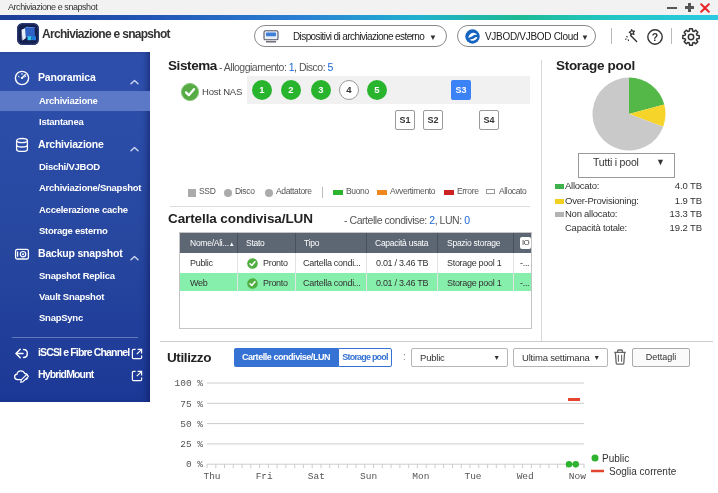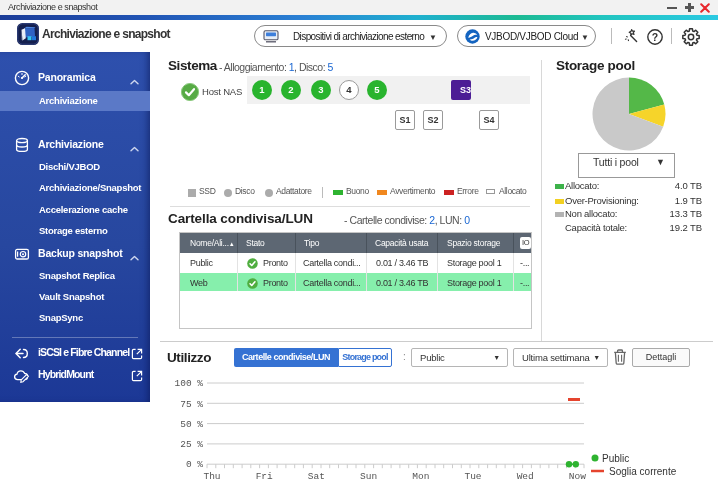--- a/index.html
+++ b/index.html
@@ -60,21 +60,21 @@
 #hostchk { position:absolute; left:31px; top:31px; width:18px; height:18px; }
 #hostlbl { position:absolute; left:52px; top:34px; font-size:9.5px; color:#444; letter-spacing:-0.2px; }
 #diskpanel { position:absolute; left:97px; top:24px; width:283px; height:28px; background:#f1f1f1; }
 .dcirc { position:absolute; top:28px; width:20px; height:20px; border-radius:50%;
   font-size:9.5px; text-align:center; line-height:20px; font-weight:bold; }
 .dcirc.g { background:#29b42e; color:#fff; }
 .dcirc.w { background:#fff; border:1px solid #9a9a9a; color:#333; line-height:18px; }
 .dsq { position:absolute; top:28px; width:20px; height:20px; border-radius:2px;
   font-size:9px; text-align:center; line-height:20px; font-weight:bold; }
 .dsq.w { background:#fff; border:1px solid #9a9a9a; color:#333; line-height:18px;margin-top:30px; }
-.dsq.g { background:#4c1d95; color:#fff;text-align:right; }
+.dsq.g { background:#3b82f6; color:#fff; }
 
 
 #legend { position:absolute; left:0px; top:134px; width:530px; height:14px; font-size:8.5px; color:#555; letter-spacing:-0.35px; }
 .lg { position:absolute; top:0; }
 .lgsym { position:absolute; }
 
 #hr1 { position:absolute; left:20px; top:154px; width:360px; height:1px; background:#ddd; }
 
 
 #carttitle { position:absolute; left:18px; top:159px; font-size:13.5px; font-weight:bold; color:#222; letter-spacing:-0.1px; }
@@ -193,20 +193,23 @@
             <circle cx="8" cy="8" r="1.1" fill="#fff"></circle>
             <path d="M4.2 6.2 L5.2 6.9 M8 3.4 L8 4.6 M11.8 6.2 L10.8 6.9" stroke="#fff" stroke-width="1" stroke-linecap="round"></path>
           </svg></span>
         <span class="tx">Panoramica</span>
         <span class="ch"><svg width="9" height="6" viewBox="0 0 9 6">
             <path d="M1 4.8 L4.5 1.4 L8 4.8" fill="none" stroke="#cdd6ee" stroke-width="1.4" stroke-linecap="round" stroke-linejoin="round"></path>
           </svg></span>
       </div>
     <div class="navit sel" style="top:39px;">
         <span class="tx">Archiviazione</span>
+      </div>
+    <div class="navit" style="top:60px;">
+        <span class="tx">Istantanea</span>
       </div>
     <div class="navsec" style="top:83px;">
         <span class="ic"><svg width="16" height="16" viewBox="0 0 16 16">
             <ellipse cx="8" cy="3.6" rx="5.4" ry="2.1" fill="none" stroke="#fff" stroke-width="1.3"></ellipse>
             <path d="M2.6 3.6 V12.4 C2.6 13.5 5 14.4 8 14.4 C11 14.4 13.4 13.5 13.4 12.4 V3.6" fill="none" stroke="#fff" stroke-width="1.3"></path>
             <path d="M2.6 8 C2.6 9.1 5 10 8 10 C11 10 13.4 9.1 13.4 8" fill="none" stroke="#fff" stroke-width="1.3"></path>
           </svg></span>
         <span class="tx">Archiviazione</span>
         <span class="ch"><svg width="9" height="6" viewBox="0 0 9 6">
             <path d="M1 4.8 L4.5 1.4 L8 4.8" fill="none" stroke="#cdd6ee" stroke-width="1.4" stroke-linecap="round" stroke-linejoin="round"></path>

